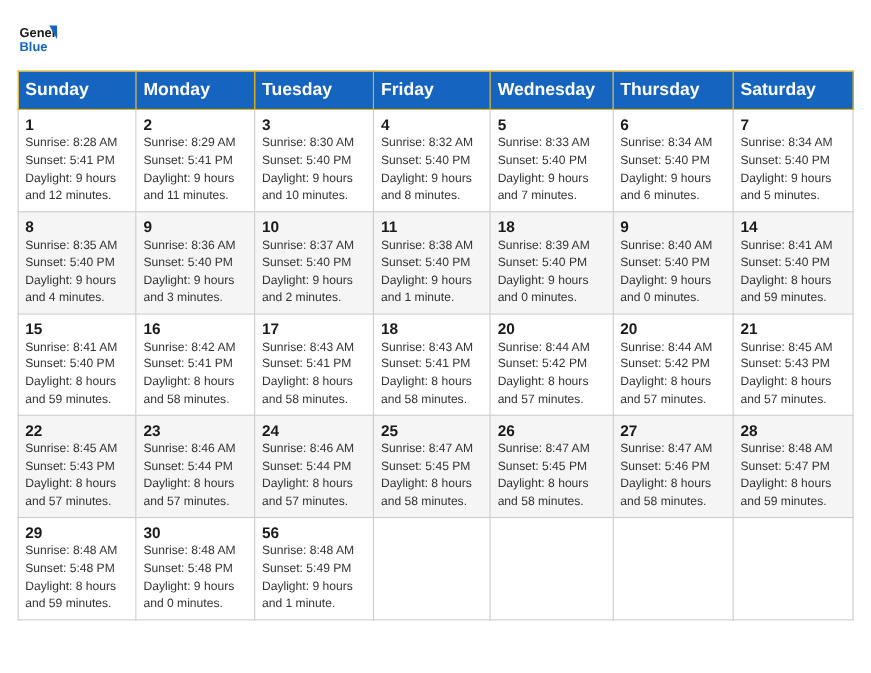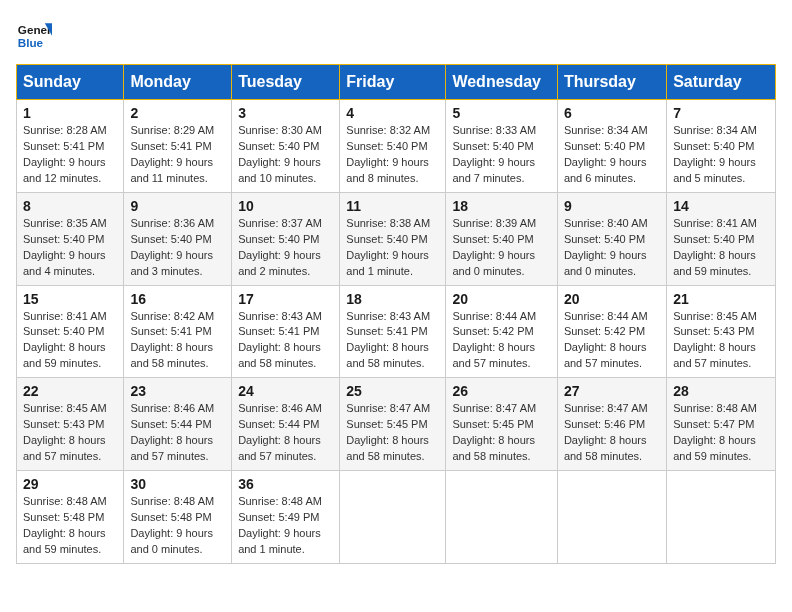--- a/index.html
+++ b/index.html
@@ -231,21 +231,21 @@
       <tr>
         <td>
           <span class="day-number">29</span>
           <div class="day-info">Sunrise: 8:48 AM<br>Sunset: 5:48 PM<br>Daylight: 8 hours<br>and 59 minutes.</div>
         </td>
         <td>
           <span class="day-number">30</span>
           <div class="day-info">Sunrise: 8:48 AM<br>Sunset: 5:48 PM<br>Daylight: 9 hours<br>and 0 minutes.</div>
         </td>
         <td>
-          <span class="day-number">36</span>
+          <span class="day-number">56</span>
           <div class="day-info">Sunrise: 8:48 AM<br>Sunset: 5:49 PM<br>Daylight: 9 hours<br>and 1 minute.</div>
         </td>
         <td class="empty-cell"></td>
         <td class="empty-cell"></td>
         <td class="empty-cell"></td>
         <td class="empty-cell"></td>
       </tr>
     </tbody>
 </table>
 

